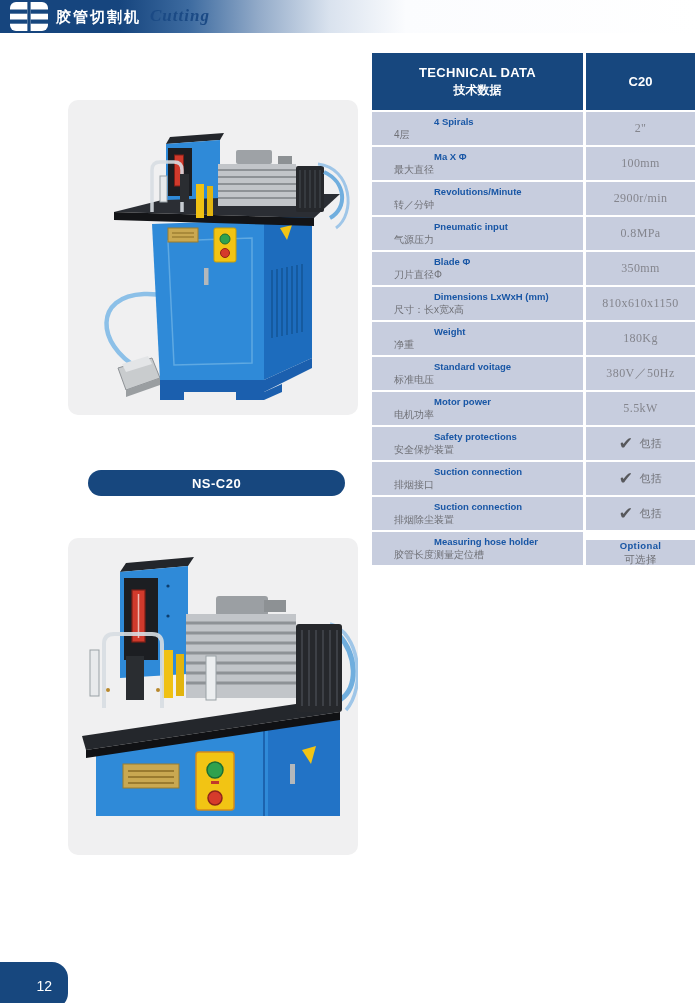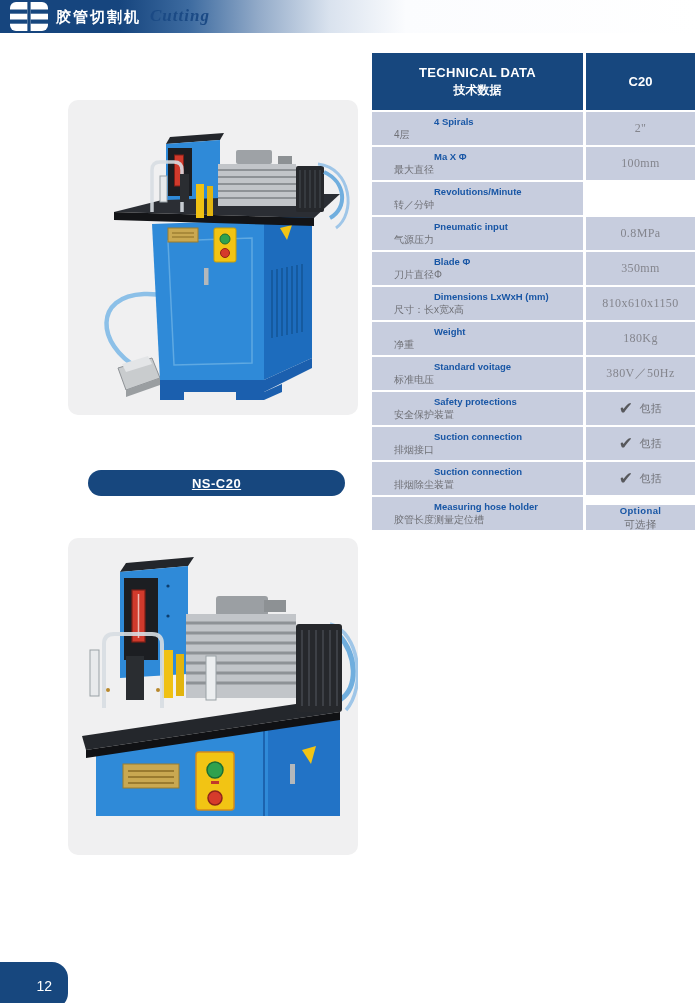--- a/index.html
+++ b/index.html
@@ -25,21 +25,21 @@
   
   .photo-card{
     position:absolute;background:#f0f0f1;border-radius:10px;overflow:hidden;
   }
   #card1{left:68px;top:100px;width:290px;height:315px;}
   #card2{left:68px;top:538px;width:290px;height:317px;}
   
   #model-pill{
     position:absolute;left:88px;top:470px;width:257px;height:26px;border-radius:13px;
     background:#17477e;color:#ffffff;font-weight:bold;font-size:13px;
-    display:flex;align-items:center;justify-content:center;letter-spacing:.5px;text-decoration:underline;
+    display:flex;align-items:center;justify-content:center;letter-spacing:.5px;
   }
   
   #spec-table{position:absolute;left:372px;top:53px;width:323px;}
   .t-head{display:flex;gap:3px;height:57px;margin-bottom:2px;}
   .t-head .hcell{background:#17477e;color:#ffffff;display:flex;flex-direction:column;align-items:center;justify-content:center;}
   .t-head .h-label{width:211px;}
   .t-head .h-model{flex:1;font-weight:bold;font-size:13px;text-align:right;}
   .h-title-en{font-weight:bold;font-size:13px;letter-spacing:.3px;}
   .h-title-zh{font-weight:bold;font-size:12px;margin-top:2px;}
   .t-row{display:flex;gap:3px;height:33px;margin-bottom:2px;}
@@ -274,20 +274,21 @@
       <span class="zh">最大直径</span>
     </div>
     <div class="t-cell t-value">100mm</div>
   </div>
 
   <div class="t-row">
     <div class="t-cell t-label">
       <span class="en">Revolutions/Minute</span>
       <span class="zh">转／分钟</span>
     </div>
+    <div class="t-cell t-value">2900r/min</div>
   </div>
 
   <div class="t-row">
     <div class="t-cell t-label">
       <span class="en">Pneumatic input</span>
       <span class="zh">气源压力</span>
     </div>
     <div class="t-cell t-value">0.8MPa</div>
   </div>
 
@@ -316,20 +317,27 @@
   </div>
 
   <div class="t-row">
     <div class="t-cell t-label">
       <span class="en">Standard voitage</span>
       <span class="zh">标准电压</span>
     </div>
     <div class="t-cell t-value">380V／50Hz</div>
   </div>
 
+  <div class="t-row">
+    <div class="t-cell t-label">
+      <span class="en">Motor power</span>
+      <span class="zh">电机功率</span>
+    </div>
+    <div class="t-cell t-value">5.5kW</div>
+  </div>
 
   <div class="t-row">
     <div class="t-cell t-label">
       <span class="en">Safety protections</span>
       <span class="zh">安全保护装置</span>
     </div>
     <div class="t-cell t-value">
             <span class="check">✔</span>
             <span class="inc">包括</span>
           </div>

